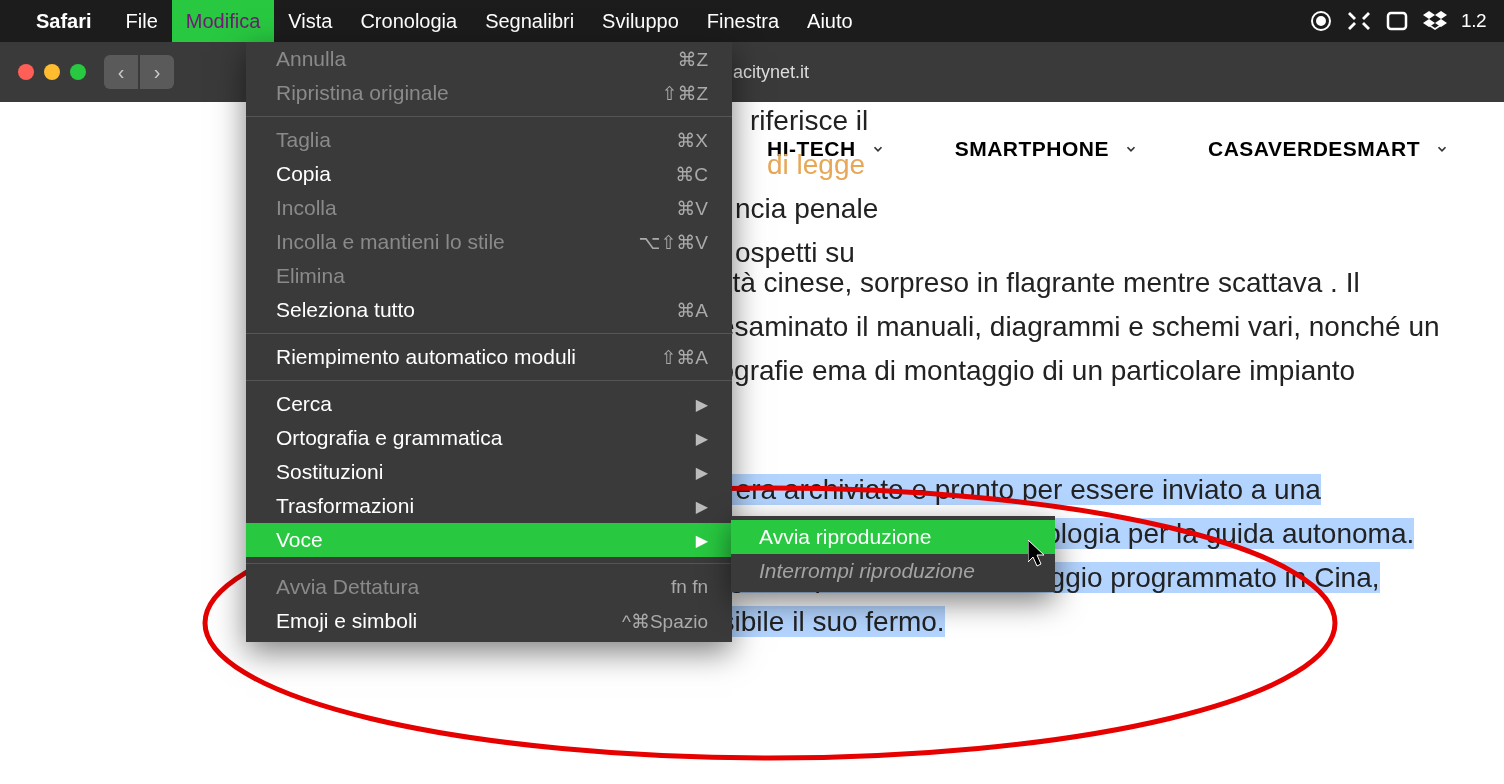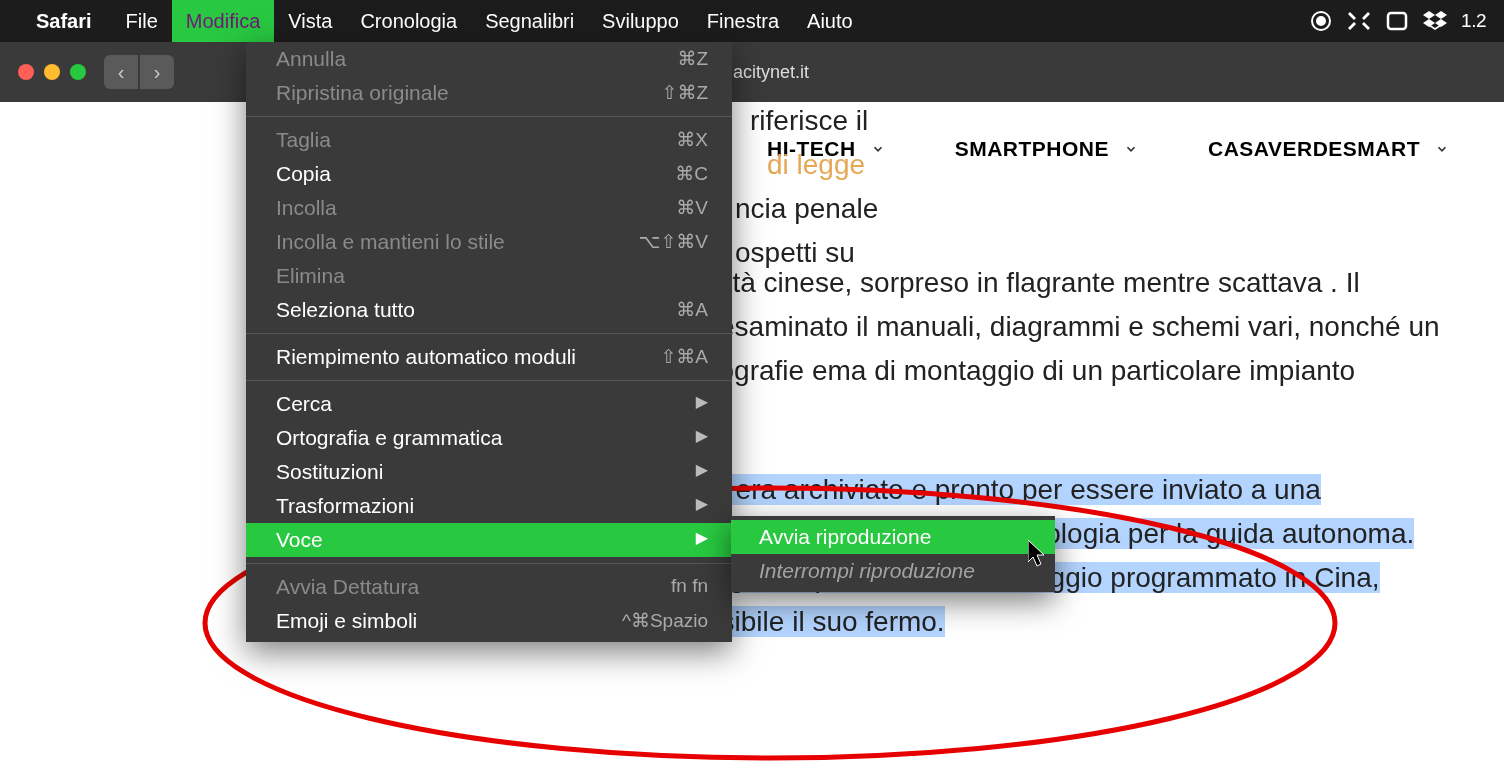--- a/index.html
+++ b/index.html
@@ -29,21 +29,21 @@
     .sitenav { position: absolute; top: 35px; left: 0; right: 0; display: flex; justify-content: flex-end; align-items: center; gap: 70px; padding-right: 55px; font-size: 21px; font-weight: 800; letter-spacing: 0.5px; }
     .sitenav .navi { display: flex; align-items: center; gap: 15px; cursor: pointer; }
     .chev { width: 14px; height: 14px; }
     
     .article { position: absolute; top: 92px; left: 305px; right: 60px; font-size: 28px; line-height: 44px; color: #222; }
     .article a { color: #e6a756; text-decoration: none; }
     .para2 { margin-top: 75px; }
     .hltext { background: #b3d4ff; }
     
     .dropdown { position: absolute; top: 42px; left: 246px; width: 486px; background: #3a3a3a; color: #fff; font-size: 21px; box-shadow: 0 10px 30px rgba(0,0,0,0.5); z-index: 100; padding-bottom: 4px; }
-    .ditem { padding: 5px 24px 5px 30px; display: flex; justify-content: space-between; cursor: default; }
+    .ditem { padding: 5px 24px 5px 30px; display: flex; align-items: center; justify-content: space-between; cursor: default; }
     .ditem.disabled { color: #8a8a8a; }
     .ditem.sel { background: #28c840; color: #fff; }
     .ditem .sc { color: #aaa; font-size: 19px; font-family: "Helvetica Neue", sans-serif; }
     .dsep { height: 1px; background: #555; margin: 6px 0; }
     .subarrow { font-size: 16px; color: #bbb; }
     .ditem.sel .subarrow { color: #fff; }
     
     .submenu { position: absolute; top: 516px; left: 731px; width: 324px; background: #3a3a3a; color: #fff; font-size: 21px; box-shadow: 0 10px 30px rgba(0,0,0,0.5); z-index: 101; padding: 4px 0; }
     .sitem { padding: 5px 28px; cursor: default; }
     .sitem.sel { background: #28c840; }

